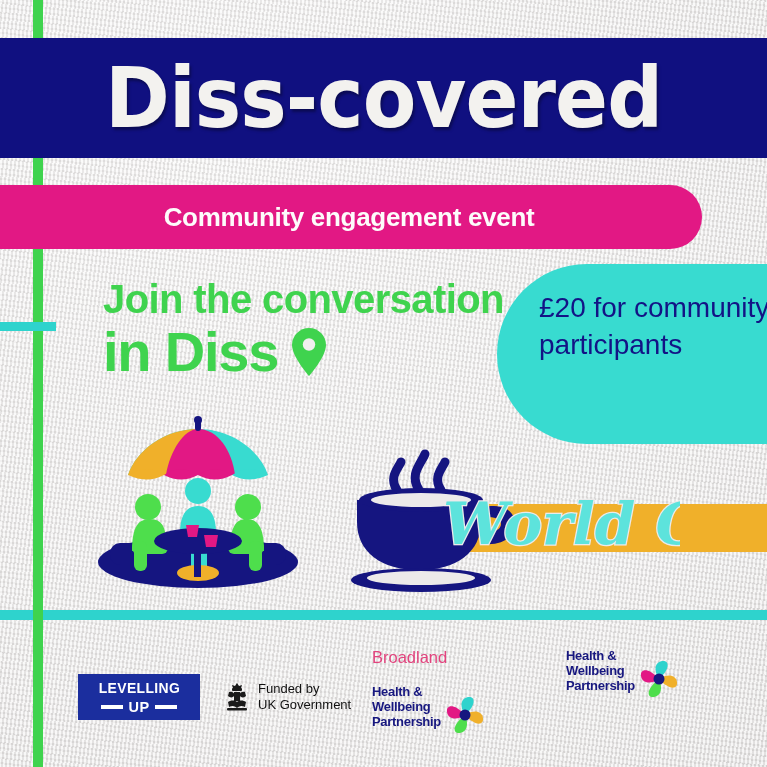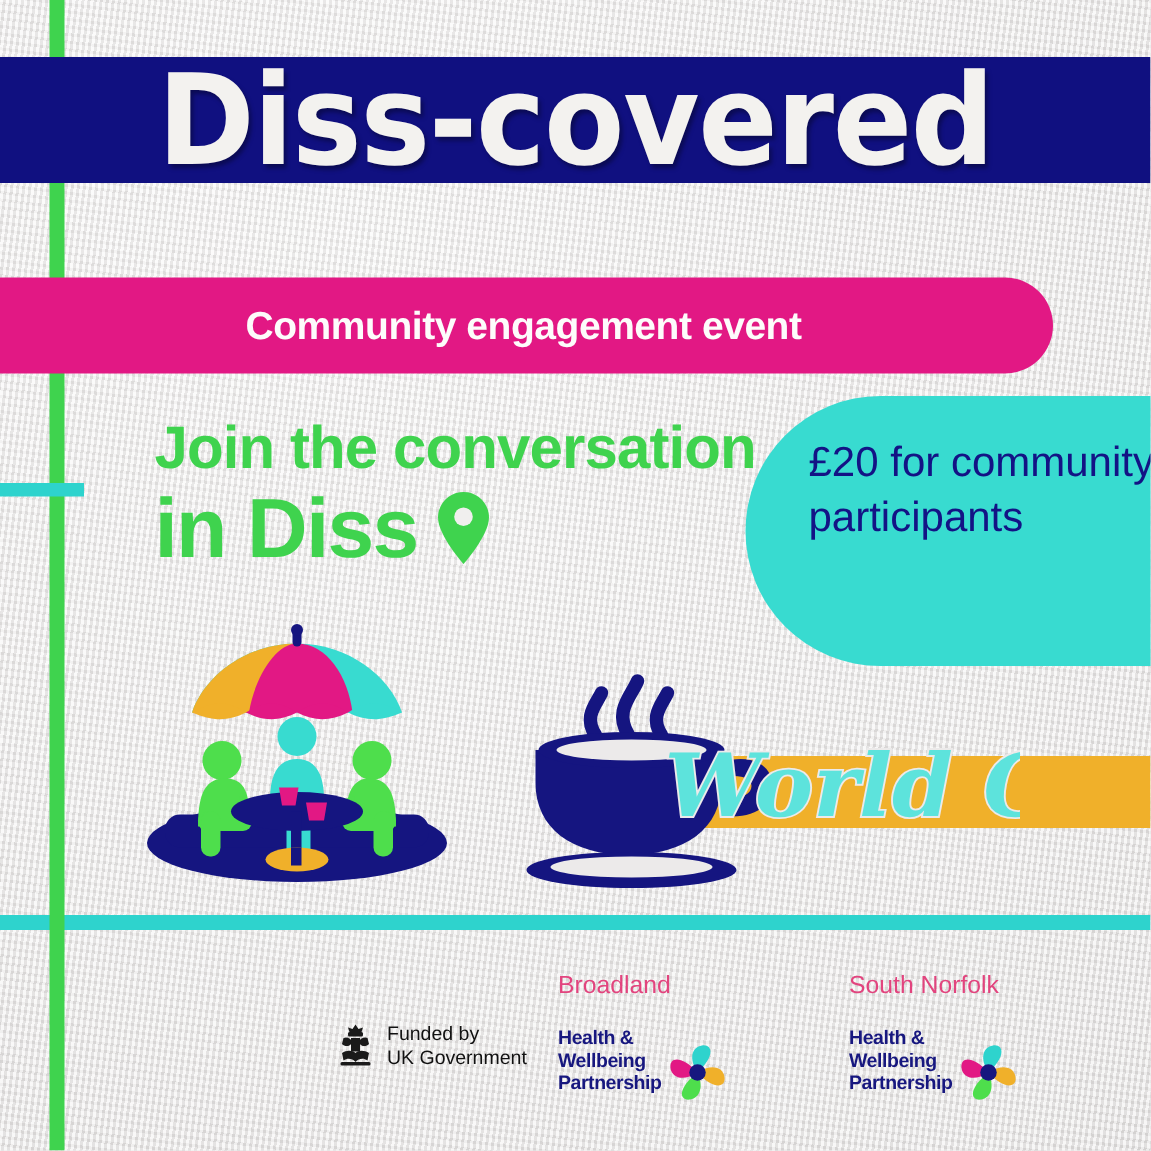--- a/index.html
+++ b/index.html
@@ -30,21 +30,21 @@
     position:absolute; left:0; top:322px; width:56px; height:9px;
     background:#2ed3cd; z-index:4;
   }
   .hline-teal-full {
     position:absolute; left:0; top:610px; width:767px; height:10px;
     background:#2ed3cd; z-index:2;
   }
 
   
   .title-bar {
-    position:absolute; left:0; top:38px; width:767px; height:84px;
+    position:absolute; left:0; top:38px; width:767px; height:120px;
     background:#101080; z-index:5;
     display:flex; align-items:center; justify-content:center;
   }
   .title-bar h1 {
     font-family:"DejaVu Sans", sans-serif;
     font-weight:700;
     font-size:84px;
     letter-spacing:-1px;
     color:#f3f2ef;
     transform:scaleX(.93);
@@ -229,20 +229,28 @@
       <ellipse cx="86" cy="138" rx="70" ry="12"></ellipse>
       <ellipse cx="86" cy="136" rx="54" ry="7" fill="#eceaea"></ellipse>
       <ellipse cx="86" cy="58" rx="62" ry="12"></ellipse>
       <ellipse cx="86" cy="58" rx="50" ry="7" fill="#eceaea"></ellipse>
     </g>
     <text x="108" y="102" font-family="DejaVu Serif, serif" font-size="58" font-weight="700" font-style="italic" fill="#5de3dc" stroke="#eceaea" stroke-width="2.5" paint-order="stroke">World Café</text>
   </svg>
 
   <div class="footer">
 
+    <div class="levelling">
+      <span class="lu1">LEVELLING</span>
+      <span class="lu2row">
+        <i class="dash"></i>
+        <span class="lu2">UP</span>
+        <i class="dash"></i>
+      </span>
+    </div>
 
     <div class="funded">
       <svg width="26" height="30" viewBox="0 0 26 30">
         <g fill="#1a1a1a">
           <path d="M13 1 l2 3 l3 -1 l-1 3 h-8 l-1 -3 l3 1 Z"></path>
           <rect x="8" y="6" width="10" height="3" rx="1"></rect>
           <path d="M5 10 c2 -1 5 0 6 3 c-2 3 -5 3 -7 1 Z"></path>
           <path d="M21 10 c-2 -1 -5 0 -6 3 c2 3 5 3 7 1 Z"></path>
           <path d="M10 10 h6 v9 h-6 Z"></path>
           <path d="M4 20 c3 -2 7 -2 9 0 c2 -2 6 -2 9 0 l-1 5 c-3 -2 -6 -1 -8 1 c-2 -2 -5 -3 -8 -1 Z"></path>
@@ -267,21 +275,20 @@
           <path d="M20 19 C14 10 16 2 23 1 C30 0 32 8 20 19 Z" fill="#2ed3cd"></path>
           <path d="M20 19 C29 13 37 15 38 22 C39 29 31 31 20 19 Z" fill="#f0b02a"></path>
           <path d="M20 19 C24 28 22 36 15 37 C8 38 6 30 20 19 Z" fill="#4ede4c"></path>
           <path d="M20 19 C11 25 3 23 2 16 C1 9 9 7 20 19 Z" fill="#e21884"></path>
           <circle cx="20" cy="19" r="5.5" fill="#17177f"></circle>
         </svg>
       </div>
     </div>
 
     <div class="partner southnorfolk">
-      <div class="place">South Norfolk</div>
       <div class="rowflex">
         <div>
           <div class="big">Health &amp;</div>
           <div class="big">Wellbeing</div>
           <div class="big">Partnership</div>
         </div>
         <svg class="petal" width="40" height="38" viewBox="0 0 40 38">
           <path d="M20 19 C14 10 16 2 23 1 C30 0 32 8 20 19 Z" fill="#2ed3cd"></path>
           <path d="M20 19 C29 13 37 15 38 22 C39 29 31 31 20 19 Z" fill="#f0b02a"></path>
           <path d="M20 19 C24 28 22 36 15 37 C8 38 6 30 20 19 Z" fill="#4ede4c"></path>

